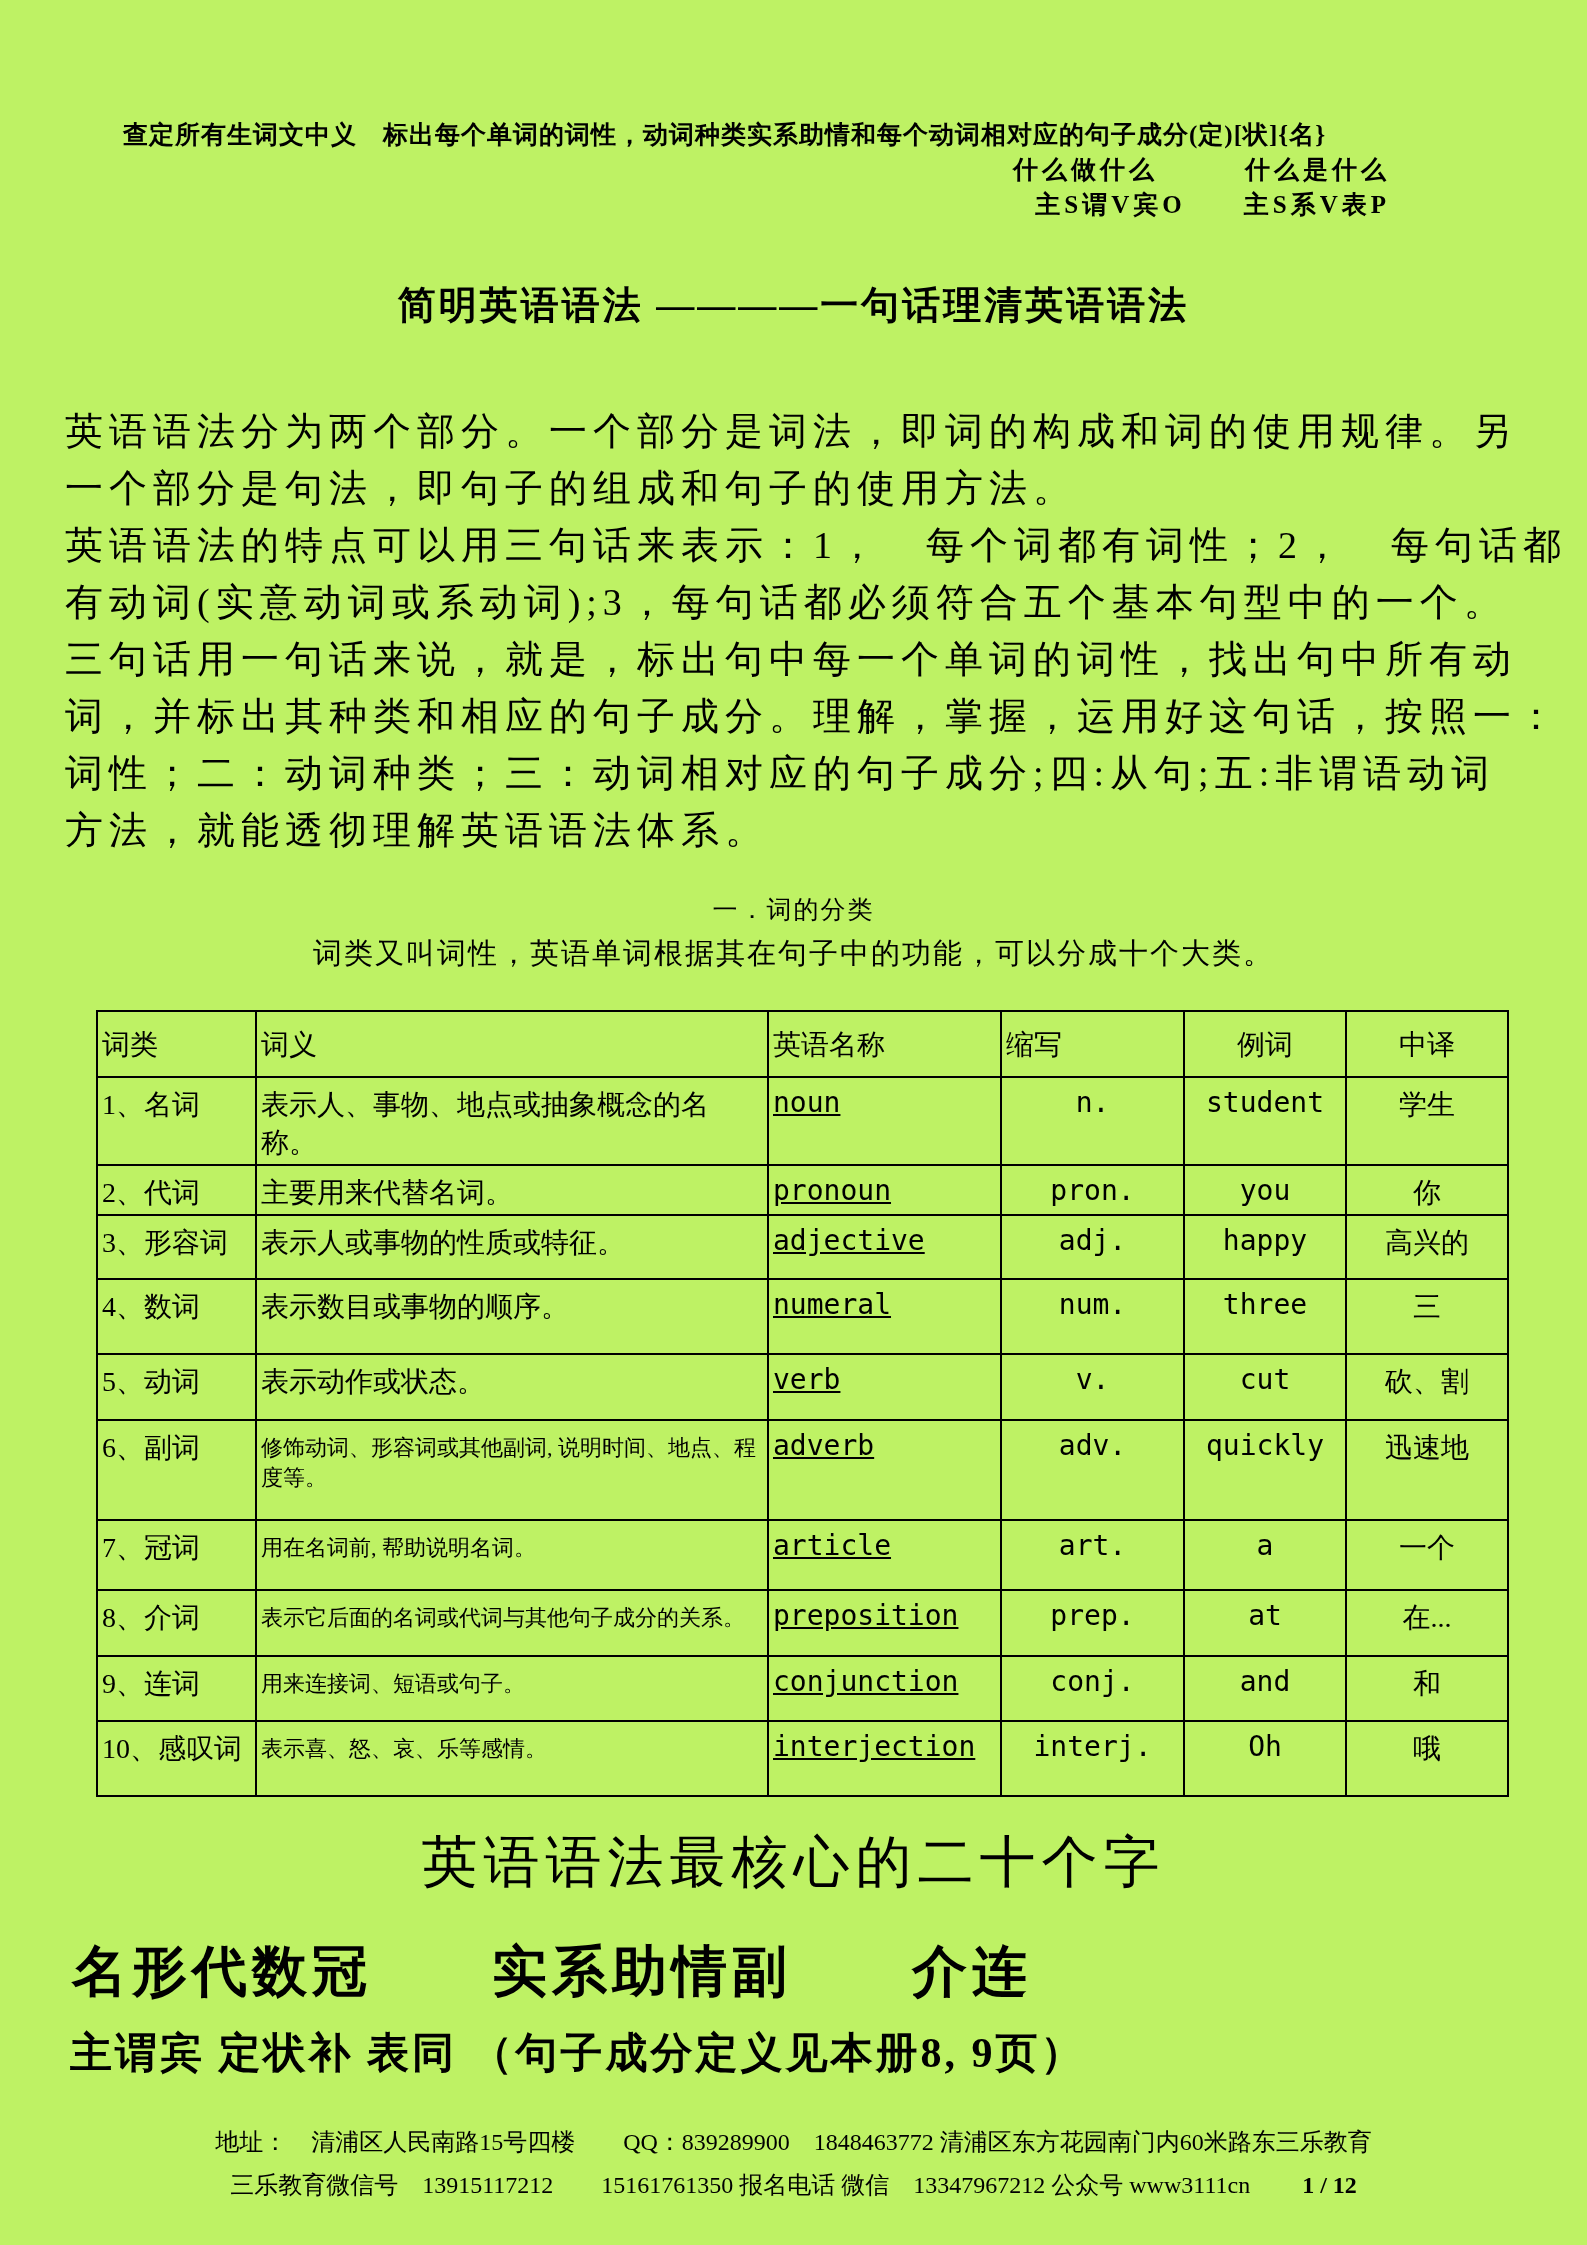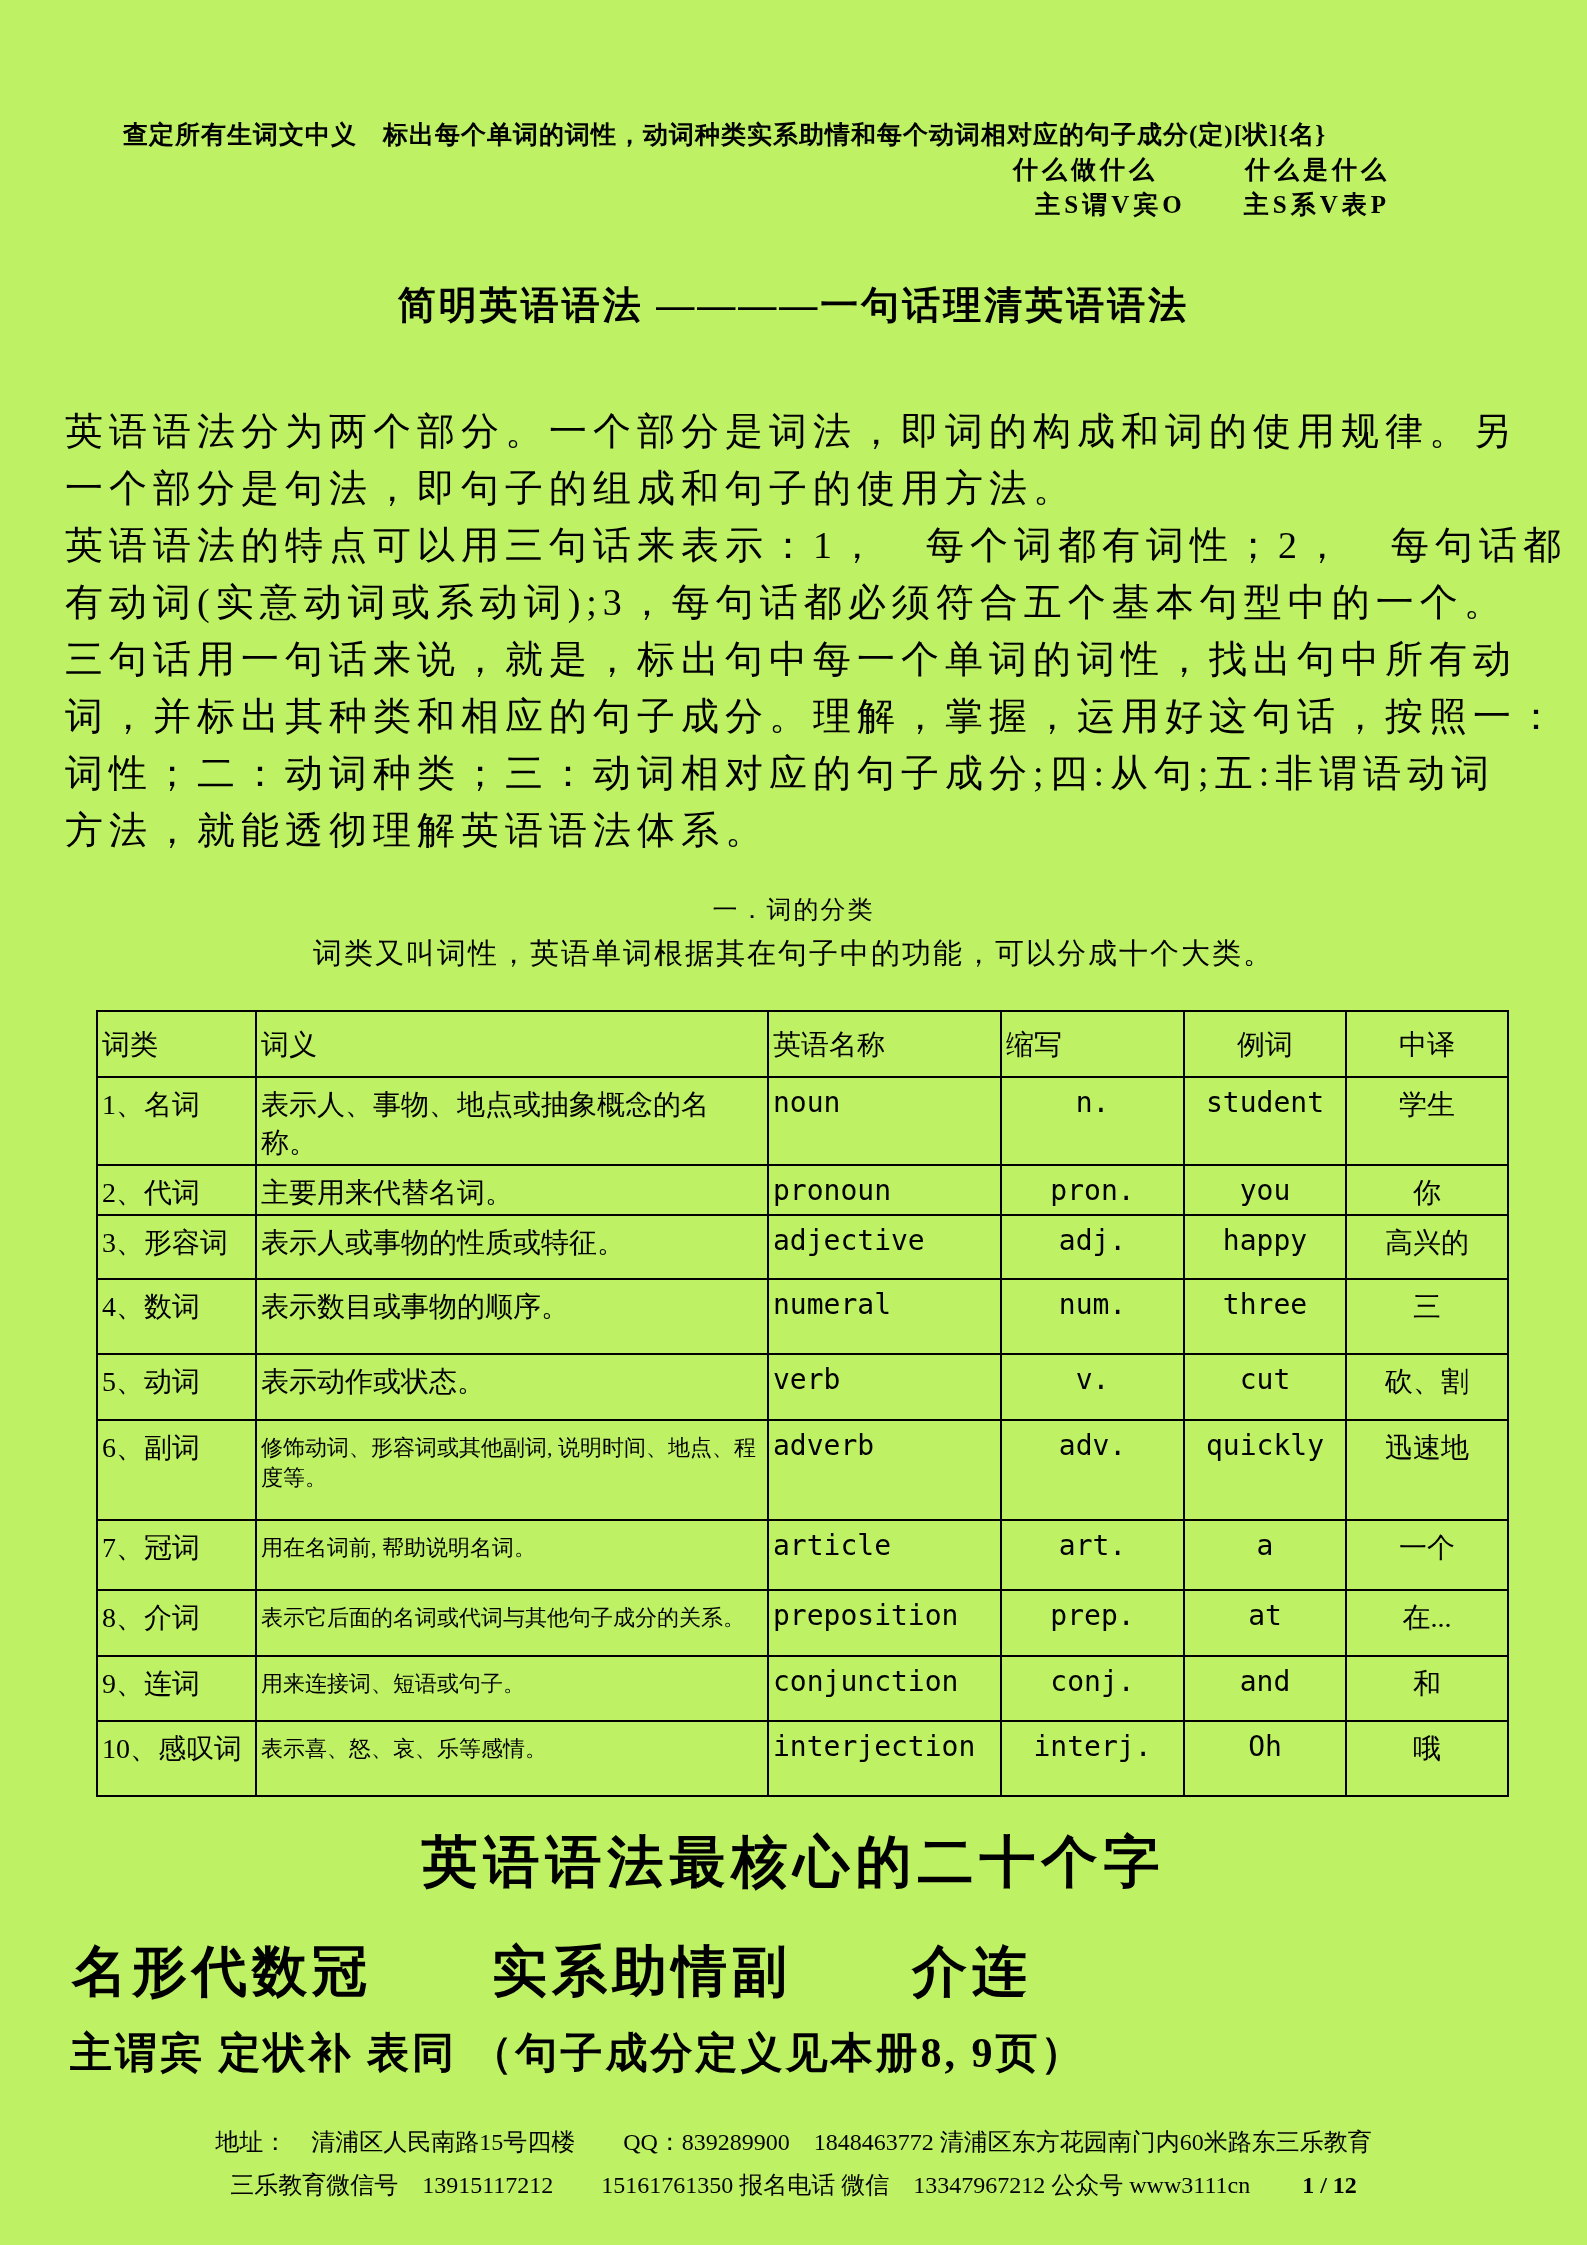--- a/index.html
+++ b/index.html
@@ -43,37 +43,37 @@
   th.h-type { text-align:left; padding-left:14px; }
   th.h-desc { text-align:left; padding-left:42px; }
   th.h-en   { text-align:left; padding-left:10px; }
   th.h-abbr { text-align:left; padding-left:22px; }
   th.h-ex   { text-align:center; }
   th.h-cn   { text-align:center; }
   td.c-type { text-align:left; padding-left:10px; white-space:nowrap; }
   td.c-desc { text-align:left; padding-left:14px; }
   td.c-desc.small { font-size:22px; padding-top:12px; }
   td.c-en, td.c-abbr, td.c-ex { font-family:"DejaVu Sans Mono", monospace; }
-  td.c-en   { text-align:left; padding-left:18px; }
+  td.c-en   { text-align:left; padding-left:18px;text-decoration:underline; }
   td.c-abbr { text-align:center; }
   td.c-ex   { text-align:center; }
   td.c-cn   { text-align:center; font-size:22px; padding-top:12px; }
   tr.rh  { height:66px; }
   tr.r1  { height:65px; }
   tr.r2  { height:47px; }
   tr.r3  { height:64px; }
   tr.r4  { height:75px; }
   tr.r5  { height:66px; }
   tr.r6  { height:100px; }
   tr.r7  { height:70px; }
   tr.r8  { height:66px; }
   tr.r9  { height:65px; }
   tr.r10 { height:75px; }
   
-  .core-heading { margin:28px 0 12px 0; text-align:center; font-size:56px; font-weight:bold; letter-spacing:6px; }
+  .core-heading { margin:28px 0 12px 0; text-align:center; font-size:56px; font-weight:normal; letter-spacing:6px; }
   .core-line1 { margin:34px 0 0 72px; font-size:55px; font-weight:bold; letter-spacing:5px; white-space:pre; }
   .core-line2 { margin:16px 0 0 70px; font-size:42px; font-weight:bold; letter-spacing:3px; white-space:pre; }
   
   .footer { margin-top:40px; text-align:center; font-size:24px; line-height:43px; }
   .footer .page-num { font-weight:bold; margin-left:46px; }
 </style>
 </head>
 <body>
 
 <div class="page">

